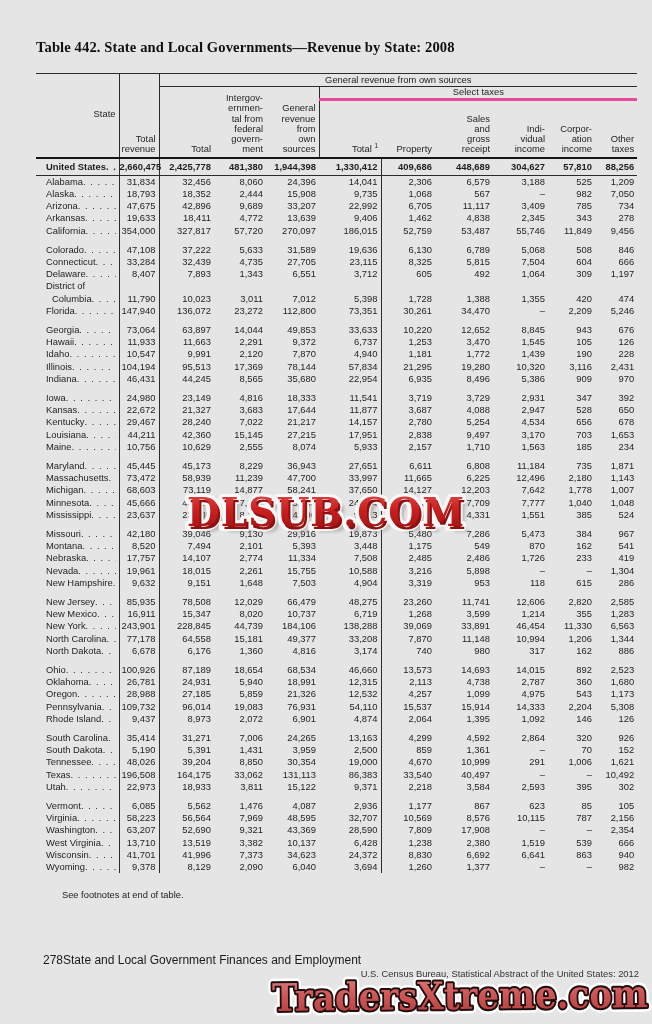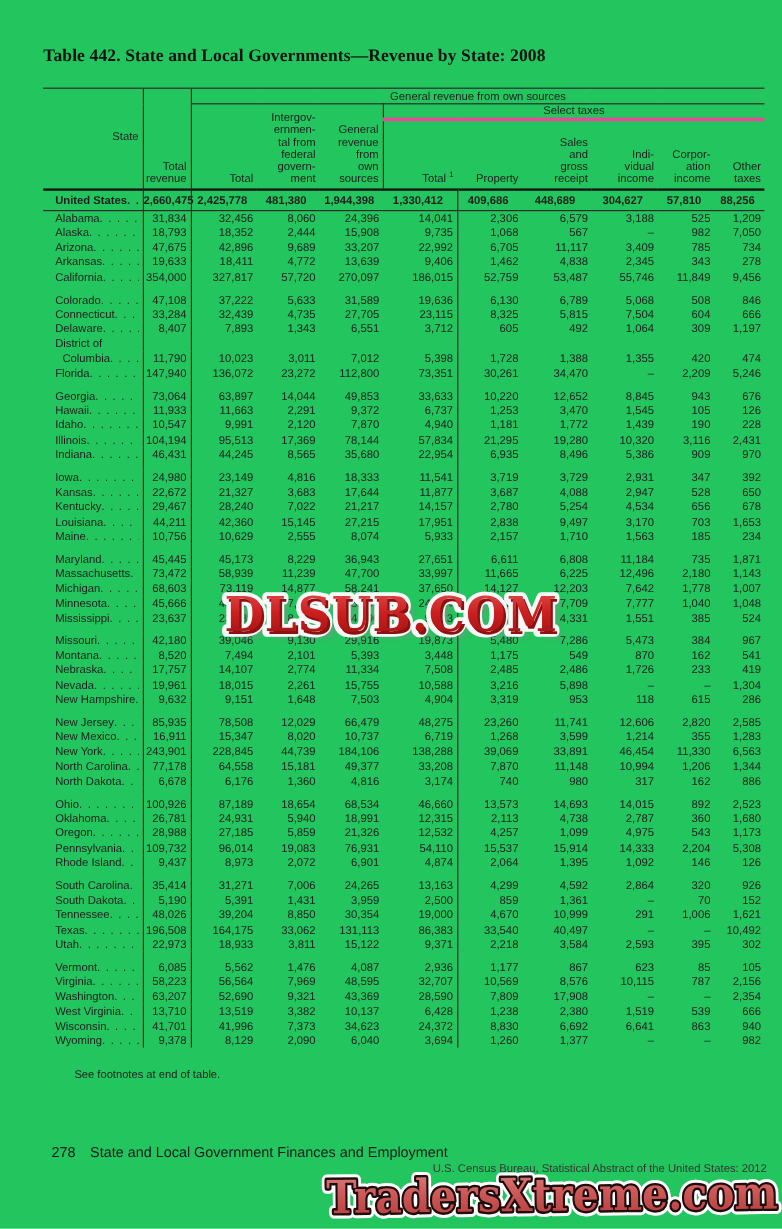--- a/index.html
+++ b/index.html
@@ -1,47 +1,47 @@
 <!DOCTYPE html>
 <html><head>
 <meta charset="utf-8">
 <style>
   * { margin:0; padding:0; box-sizing:border-box; }
   html,body { width:652px; height:1024px; }
   body { background:#ffffff; font-family:"Liberation Sans", sans-serif; color:#1e1e1e; position:relative; overflow:hidden; }
-  .page { position:relative; width:652px; height:1024px; background:#22c55e; }
+  .page { position:relative; width:652px; height:1024px; background:#e5e5e5; }
 
   .title { position:absolute; left:36px; top:39px; font-family:"Liberation Serif", serif; font-weight:bold; font-size:14.6px; letter-spacing:0.1px; color:#111; white-space:nowrap; }
   .subtitle { position:absolute; left:36px; top:58px; font-size:8.7px; color:#222; white-space:nowrap; }
 
   table { position:absolute; left:36px; top:73px; width:601px; border-collapse:collapse; table-layout:fixed; border-top:1px solid #2b2b2b; }
   th, td { font-size:9.4px; line-height:12.2px; font-weight:normal; text-align:right; vertical-align:bottom; white-space:nowrap; padding:0 3px 0 0; }
   thead th { line-height:10.2px; padding-bottom:2px; }
   .hgroup { text-align:center; vertical-align:middle; height:13px; border-bottom:1px solid #2b2b2b; padding:0; }
   .hsub { text-align:center; vertical-align:middle; height:13px; border-bottom:3px solid #ec4899; padding:0; }
   .hstate { text-align:right; vertical-align:middle; }
   .hml { white-space:pre-line;margin-top:10px; }
   .hcols th { height:58px; }
   .bl { border-left:1px solid #2b2b2b; }
   thead th:not(.hgroup):not(.hsub) { border-bottom:2px solid #161616; }
   sup { font-size:6.5px; line-height:0; }
 
   tbody td { height:12.2px; }
-  tr.us td { font-weight:bold; border-bottom:1px solid #2b2b2b; padding-top:2px; padding-bottom:2px;text-align:center; }
+  tr.us td { font-weight:bold; border-bottom:1px solid #2b2b2b; padding-top:2px; padding-bottom:2px; }
   tr.gap td { height:7px; line-height:7px; font-size:2px; }
   td.st { text-align:left; overflow:hidden; }
   .stcell { display:flex; align-items:baseline; overflow:hidden; padding-left:10px; }
   .stcell .nm { white-space:nowrap; }
   .stcell .nm.indent { padding-left:6px; }
   .stcell .dots { flex:1; overflow:hidden; white-space:nowrap; }
   .stcell .dots::after { content:" . . . . . . . . . . . . . . . . . . . . . . . . . ."; letter-spacing:1px; }
 
   .footnote { position:absolute; left:62px; top:890px; font-size:9.3px; color:#222; }
   .pagefooter { position:absolute; left:43px; top:953px; font-size:12px; color:#1a1a1a; white-space:nowrap; }
-  .pagefooter .sec { margin-left:12px; }
+  .pagefooter .sec { }
   .source { position:absolute; right:13px; top:968px; font-size:9.4px; color:#333; white-space:nowrap; }
 
   .wm-top { position:absolute; top:4px; right:2px; font-family:"DejaVu Sans", sans-serif; font-weight:bold; font-size:45px; line-height:46px; letter-spacing:-2px; transform:scale(0.92,1.06); transform-origin:top right; color:#3b3b3b; opacity:0.93; z-index:20; }
   @supports (-webkit-background-clip: text) {
     .wm-top { background:linear-gradient(180deg,#3a3a3a 0%,#3a3a3a 52%,#55262 6%,#5c2424 78%,#7d2626 100%); -webkit-background-clip:text; background-clip:text; color:transparent; }
   }
   .wm-mid { position:absolute; left:176px; top:486px; z-index:20; }
   .wm-bottom { position:absolute; left:264px; top:970px; z-index:20; }
 </style>
 </head>

